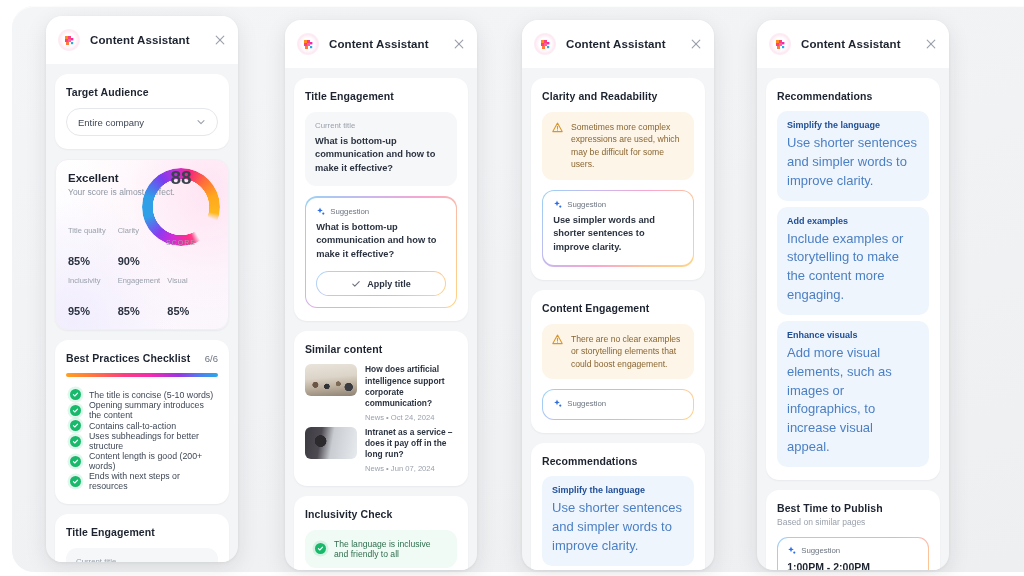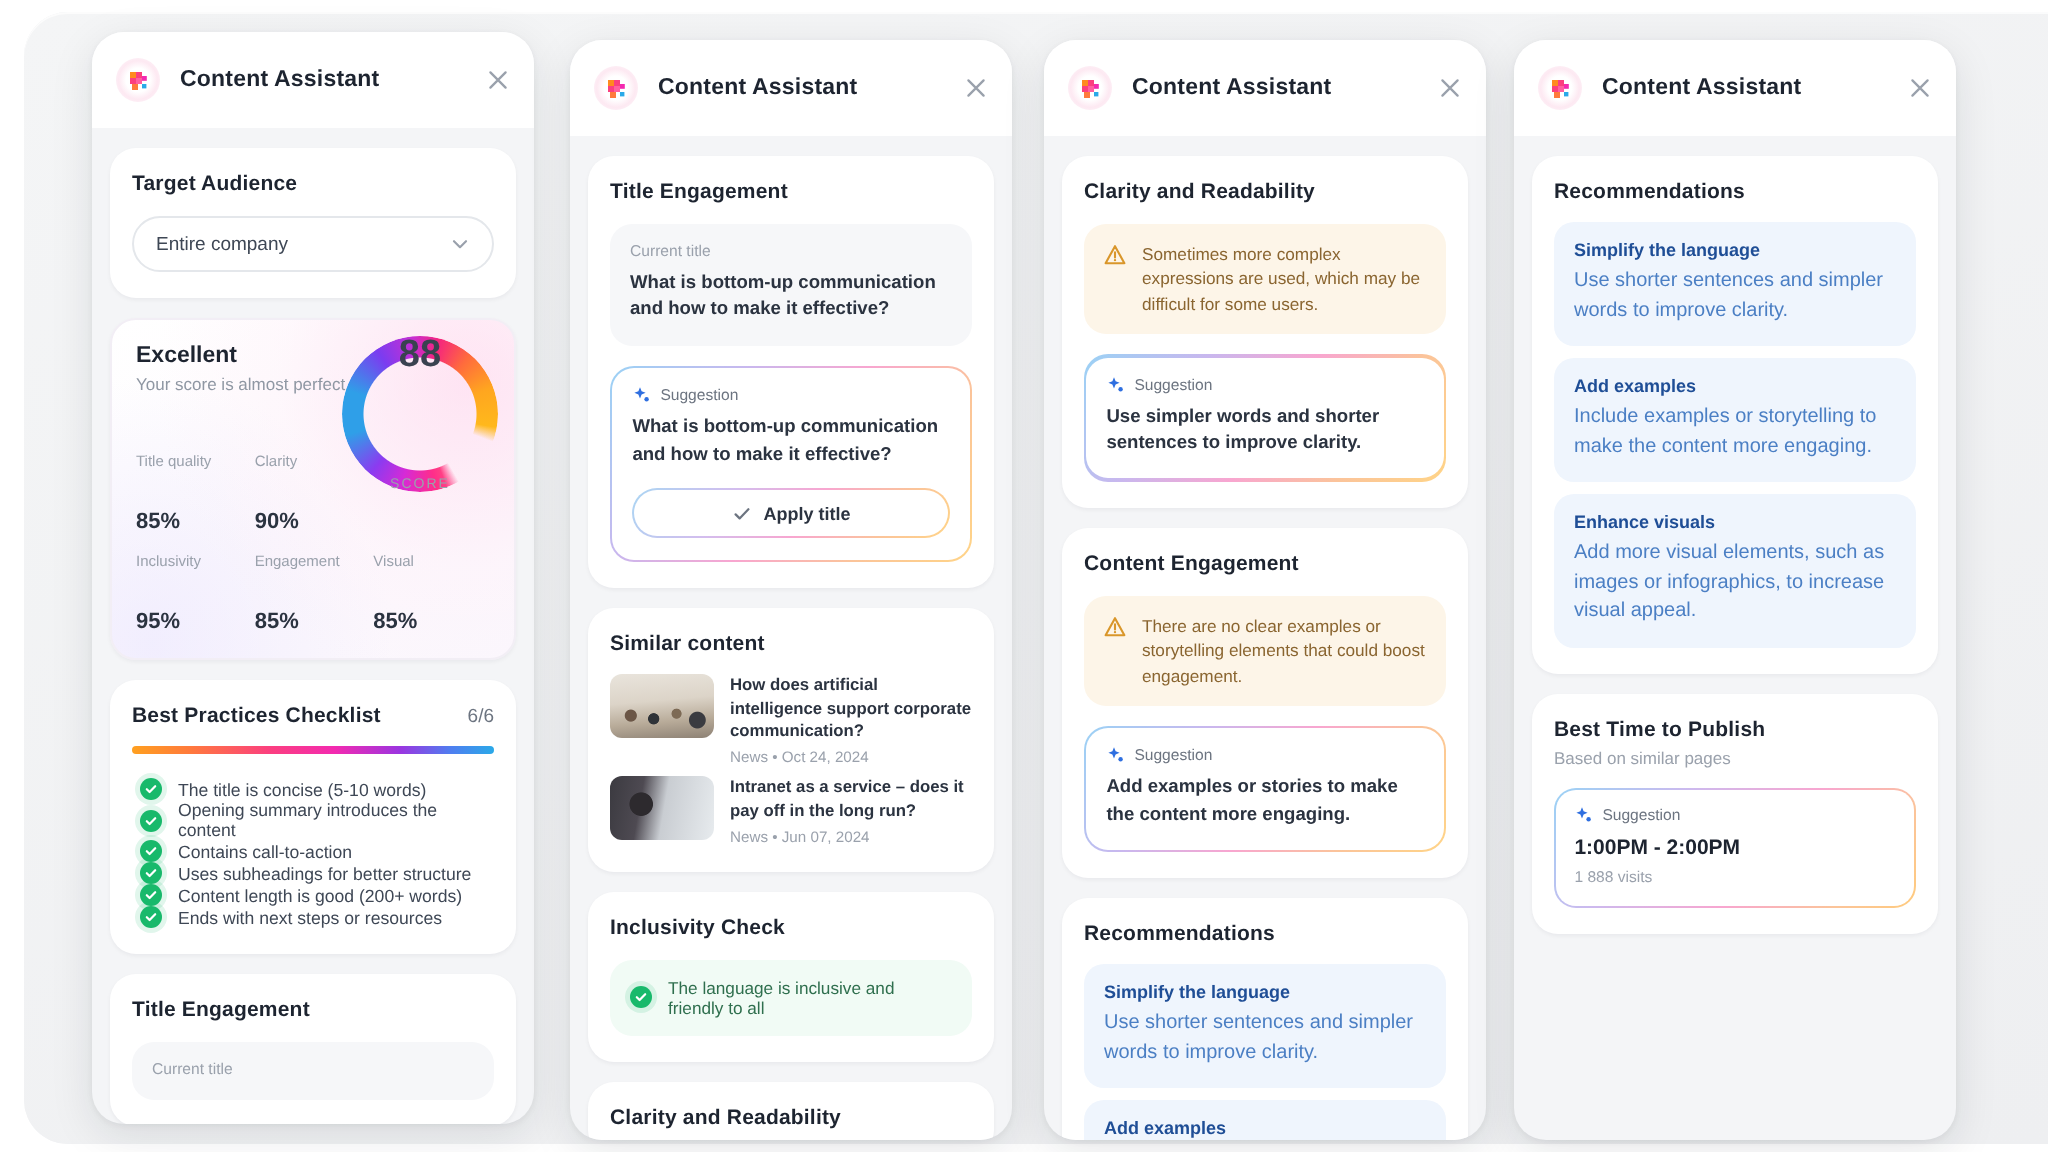--- a/index.html
+++ b/index.html
@@ -25,21 +25,21 @@
     position: absolute;
     left: 12px; top: 6px; width: 1012px; height: 566px;
     border-radius: 22px 0 0 22px;
     background: linear-gradient(160deg,#f4f5f6 0%,#eeeff1 100%);
     box-shadow: inset 0 1px 0 rgba(255,255,255,.7);
   }
 
   
   .panel {
     position: absolute;
-    width: 221px;
+    width: 192px;
     background: #f4f5f7;
     border-radius: 16px;
     box-shadow: 0 6px 22px rgba(24,28,40,.10), 0 1px 3px rgba(24,28,40,.06);
     overflow: hidden;
   }
   .panel.p1 { left: 46px;  top: 16px; height: 546px; }
   .panel.p2 { left: 285px; top: 20px; height: 550px; }
   .panel.p3 { left: 522px; top: 20px; height: 550px; }
   .panel.p4 { left: 757px; top: 20px; height: 550px; }
 
@@ -229,21 +229,21 @@
   .warn-ico { width: 11px; height: 11px; flex: 0 0 11px; margin-top: 1px; color: #d9962a; }
   .warn-ico svg { display:block; }
   .warn-txt { font-size: 8.6px; color: #8a6530; line-height: 1.45; }
 
   
   .rec-list { margin-top: 9px; display: flex; flex-direction: column; gap: 6px; }
   .rec {
     background: #eff5fd; border-radius: 10px; padding: 9px 10px 10px 10px;
   }
   .rec-title { font-size: 9px; font-weight: bold; color: #1f4e96; }
-  .rec-txt { font-size: 10px; color: #4b7fc4; line-height: 1.45; margin-top: 4px; }
+  .rec-txt { font-size: 13px; color: #4b7fc4; line-height: 1.45; margin-top: 4px; }
 
   
   .time-row { margin-top: 10px; display: flex; gap: 8px; }
   .time-card {
     flex: 1 1 0; border-radius: 11px; padding: 1.2px;
     background: linear-gradient(130deg,#9ad2f5 0%,#cdb9ee 30%,#f8a6d0 58%,#fbc49a 82%,#ffcb7d 100%);
   }
   .time-inner { background:#fff; border-radius: 10px; padding: 8px 9px 10px 9px; }
   .time-card.plain { background: none; padding: 0; border: 1px solid #e6e9ed; }
   .time-card.plain .time-inner { padding: 9px 9px 11px 9px; }
@@ -559,21 +559,20 @@
           <div class="sug-inner">
             <div class="sug-head">
               <span class="spark">
                 <svg width="9" height="9" viewBox="0 0 9 9">
                     <path d="M4 0.6 L4.8 2.6 L6.8 3.4 L4.8 4.2 L4 6.2 L3.2 4.2 L1.2 3.4 L3.2 2.6 Z" fill="#2f6fe0"></path>
                     <circle cx="7.3" cy="6.6" r="1.1" fill="#2f6fe0"></circle>
                   </svg>
               </span>
               <span class="sug-lbl">Suggestion</span>
             </div>
-            <div class="sug-txt">Add examples or stories to make the content more engaging.</div>
           </div>
         </div>
       </div>
 
       <div class="card">
         <div class="card-title">Recommendations</div>
         <div class="rec-list">
           <div class="rec">
             <div class="rec-title">Simplify the language</div>
             <div class="rec-txt">Use shorter sentences and simpler words to improve clarity.</div>

